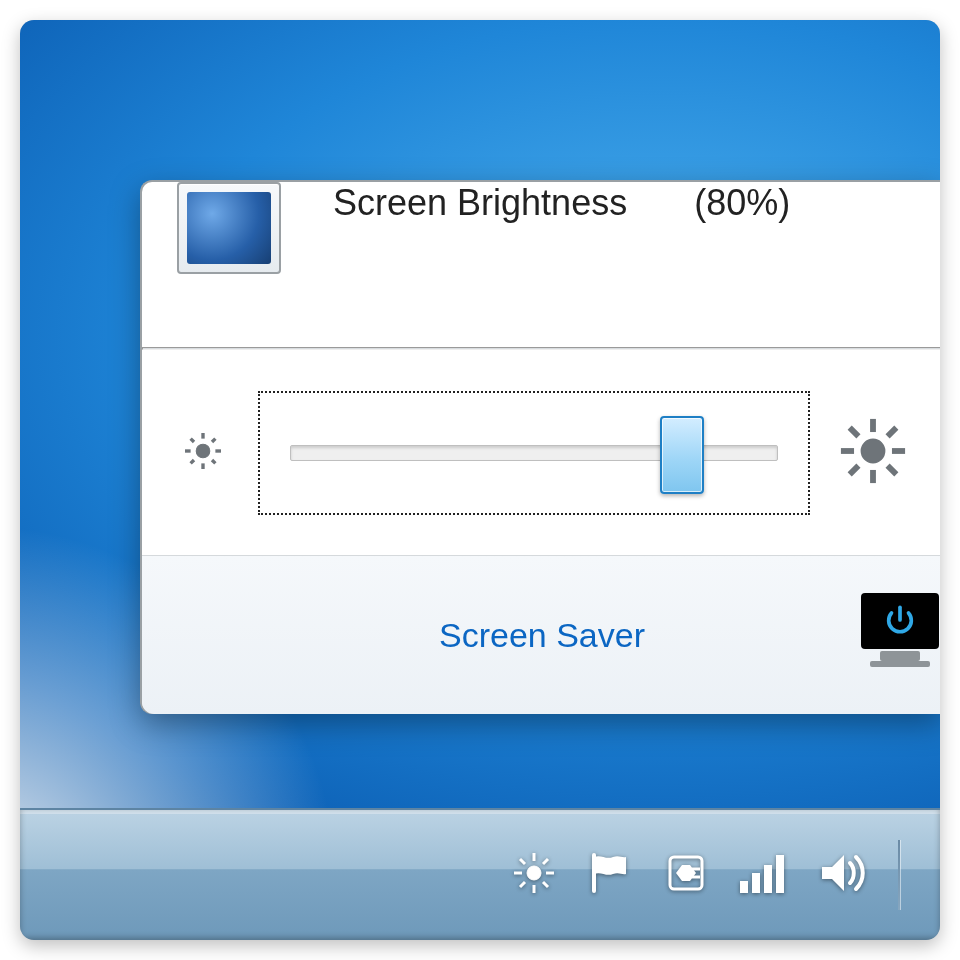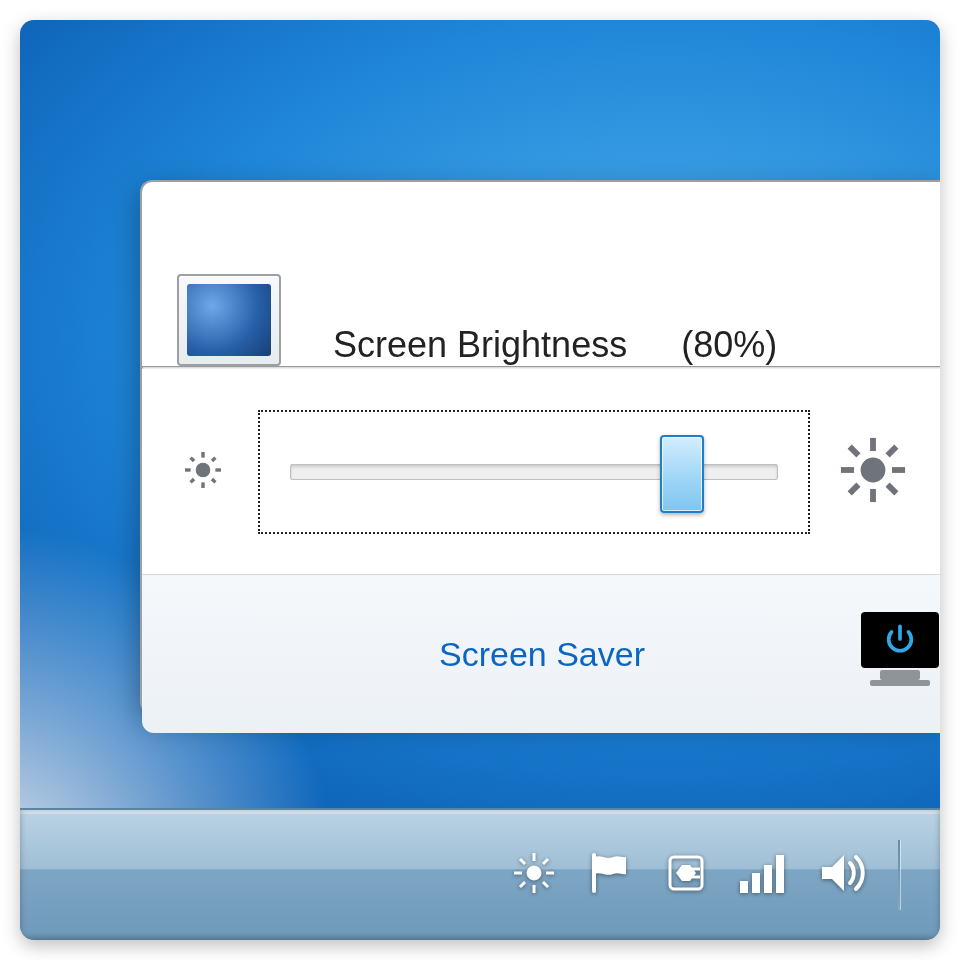--- a/index.html
+++ b/index.html
@@ -21,32 +21,32 @@
   .tray{position:absolute;right:40px;top:50%;transform:translateY(-50%);
     display:flex;align-items:center;gap:28px;}
   .tray .ico{color:#fff;filter:drop-shadow(0 1px 2px rgba(0,0,0,.45));}
   .tray .sep{width:2px;height:70px;background:linear-gradient(#6a8aa5,#87a7c0);
     box-shadow:1px 0 0 rgba(255,255,255,.5);}
   
   .panel{position:absolute;left:120px;top:160px;right:0;width:800px;height:530px;
     background:#fff;border:2px solid #9aa0a4;border-right:none;
     border-radius:12px 0 0 12px;
     box-shadow:0 10px 30px rgba(0,0,0,.35);}
-  .panel .hdr{position:relative;height:184px;display:flex;align-items:flex-end;
+  .panel .hdr{position:relative;height:165px;display:flex;align-items:flex-start;
     padding-left:35px;gap:52px;}
   .app-badge{width:100px;height:88px;border:2px solid #9aa0a4;border-radius:4px;
     background:linear-gradient(#f7f9fb,#e6ebef);position:relative;
     box-shadow:0 1px 0 #fff inset;}
   .app-badge:after{content:"";position:absolute;left:8px;top:8px;right:8px;bottom:8px;
     border-radius:3px;
     background:radial-gradient(circle at 30% 30%,#6fa9e8 0%,#265fa8 60%,#173f73 100%);}
   .app-badge svg{position:absolute;left:50%;top:50%;transform:translate(-50%,-50%);
     width:56px;height:56px;}
   .hdr .title{font-size:36px;color:#222;}
-  .hdr .pct{font-size:36px;color:#222;margin-left:2px;}
+  .hdr .pct{font-size:36px;color:#222;margin-left:15px;}
   .rule{height:1px;background:#d8dcdf;margin:0;}
   
   .row{height:205px;display:flex;align-items:center;gap:28px;padding:0 34px;}
   .bicon{flex:0 0 auto;color:#6e7479;}
   .slider-wrap{flex:1 1 auto;height:120px;border:2px dotted #222;position:relative;
     display:flex;align-items:center;padding:0 30px;}
   .track{position:relative;flex:1;height:14px;background:#efefef;border:1px solid #bfbfbf;
     border-radius:2px;box-shadow:inset 0 2px 3px rgba(0,0,0,.15);}
   .thumb{position:absolute;top:-30px;width:40px;height:74px;
     left:calc(var(--p,80) * 1% - 20px);

